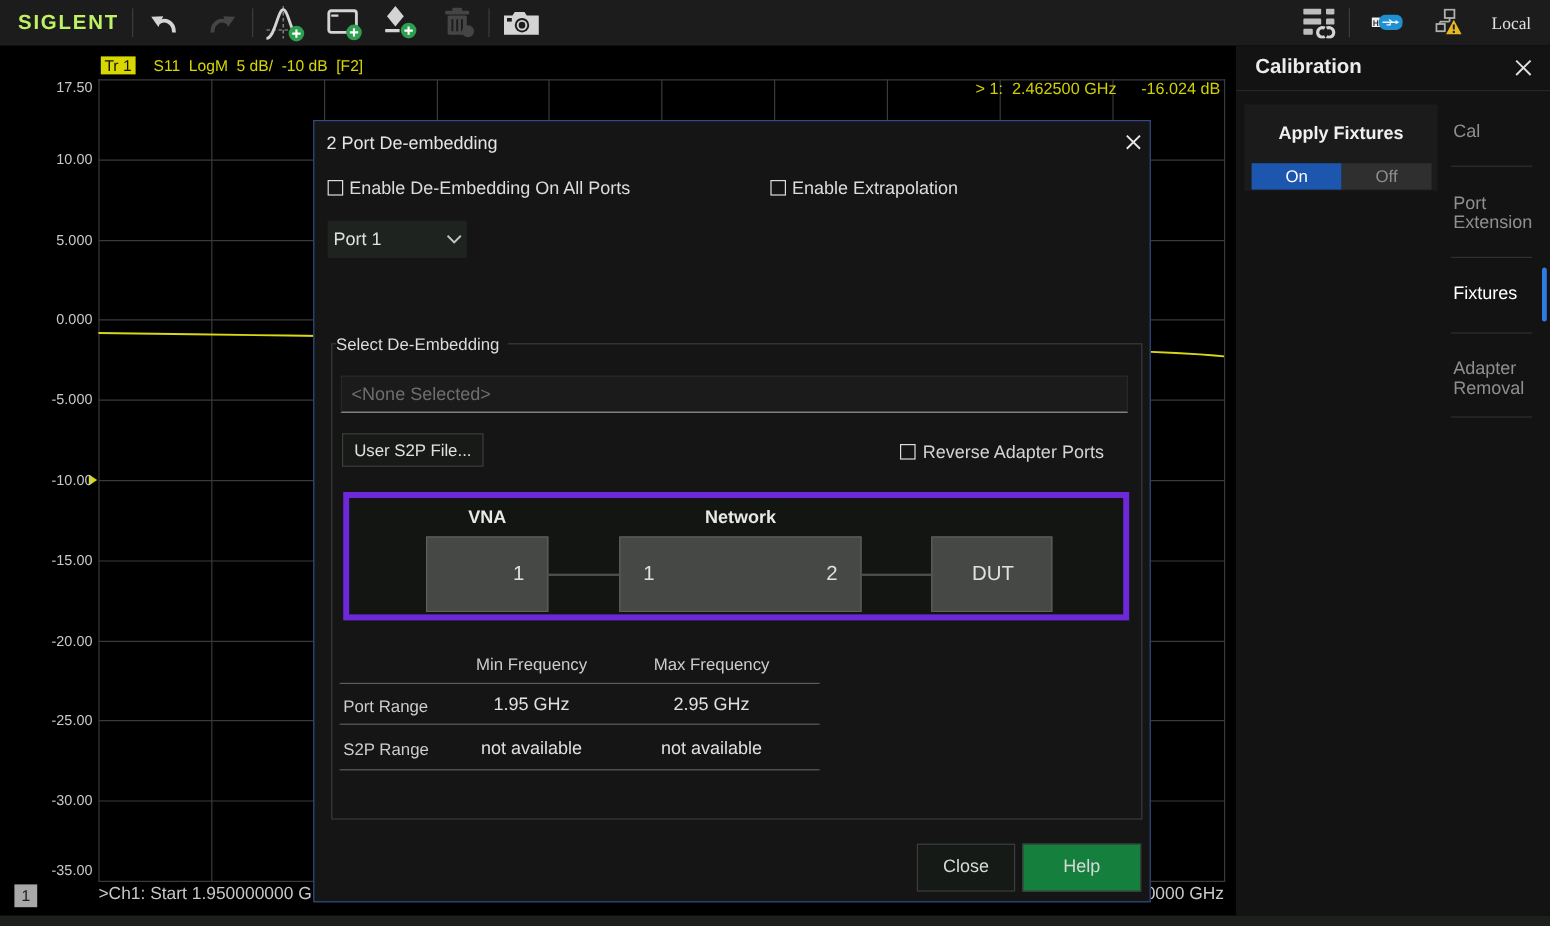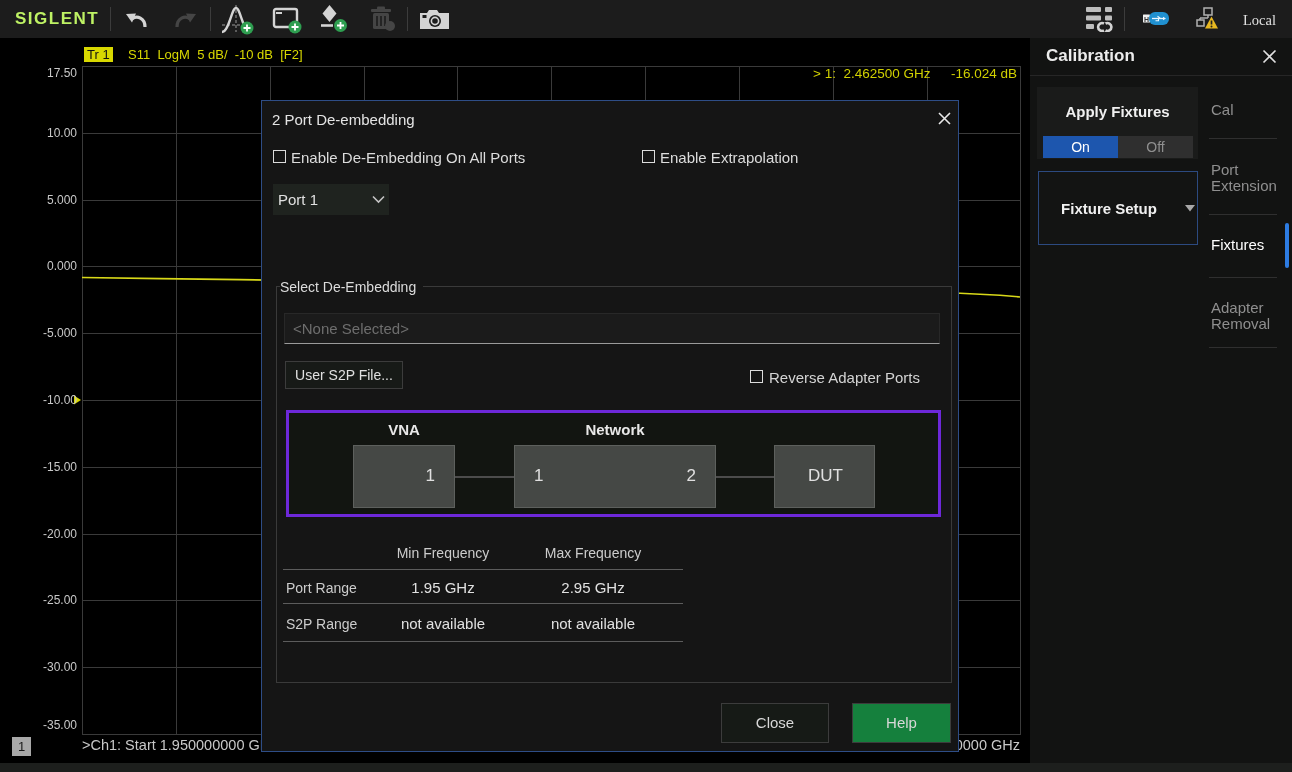--- a/index.html
+++ b/index.html
@@ -179,21 +179,21 @@
 
     <div class="abs" style="left:7px;top:26px;width:656px;height:31px;background:#1b1b1b;border:1px solid #282828;border-bottom:1px solid #9a9a9a;">
       <div class="abs" style="left:8px;top:6px;font-size:15px;color:#6e6e6e;">&lt;None Selected&gt;</div>
     </div>
 
     <div class="abs" style="left:8px;top:74px;width:118px;height:28px;background:#171a17;border:1px solid #3c3c3c;font-size:14px;color:#e0e0e0;text-align:center;line-height:26px;">User S2P File...</div>
 
     <div class="abs cb" style="left:473px;top:83px;"></div>
     <div class="abs" style="left:492px;top:82px;font-size:15px;color:#d4d4d4;">Reverse Adapter Ports</div>
 
-    <div class="abs" style="left:9px;top:123px;width:655px;height:107px;background:#121511;border:3px solid #6d28d9;">
+    <div class="abs" style="left:9px;top:123px;width:655px;height:107px;background:#121511;border:5px solid #6d28d9;">
       <div class="abs" style="left:64px;top:8px;width:102px;text-align:center;font-size:15px;font-weight:bold;color:#e8e8e8;">VNA</div>
       <div class="abs" style="left:225px;top:8px;width:202px;text-align:center;font-size:15px;font-weight:bold;color:#e8e8e8;">Network</div>
       <div class="abs" style="left:64px;top:32px;width:102px;height:63px;background:#454845;border:1px solid #5d605d;">
         <div class="abs" style="right:19px;top:20px;font-size:17px;color:#e0e0e0;">1</div>
       </div>
       <div class="abs" style="left:225px;top:32px;width:202px;height:63px;background:#454845;border:1px solid #5d605d;">
         <div class="abs" style="left:19px;top:20px;font-size:17px;color:#e0e0e0;">1</div>
         <div class="abs" style="right:19px;top:20px;font-size:17px;color:#e0e0e0;">2</div>
       </div>
       <div class="abs" style="left:485px;top:32px;width:101px;height:63px;background:#454845;border:1px solid #5d605d;">
@@ -209,43 +209,37 @@
   <div class="abs" style="left:21px;top:468px;width:400px;height:1px;background:#5c5c5c;"></div>
   <div class="abs" style="left:24px;top:479px;font-size:14px;color:#cccccc;">Port Range</div>
   <div class="abs" style="left:121px;top:478px;width:120px;text-align:center;font-size:15px;color:#e0e0e0;">1.95 GHz</div>
   <div class="abs" style="left:271px;top:478px;width:120px;text-align:center;font-size:15px;color:#e0e0e0;">2.95 GHz</div>
   <div class="abs" style="left:21px;top:502px;width:400px;height:1px;background:#5c5c5c;"></div>
   <div class="abs" style="left:24px;top:515px;font-size:14px;color:#cccccc;">S2P Range</div>
   <div class="abs" style="left:121px;top:514px;width:120px;text-align:center;font-size:15px;color:#e0e0e0;">not available</div>
   <div class="abs" style="left:271px;top:514px;width:120px;text-align:center;font-size:15px;color:#e0e0e0;">not available</div>
   <div class="abs" style="left:21px;top:540px;width:400px;height:1px;background:#5c5c5c;"></div>
 
-  <div class="abs" style="left:459px;top:602px;width:108px;height:40px;background:#161a16;border:1px solid #3c3c3c;font-size:15px;color:#d8d8d8;text-align:center;line-height:38px;">Close</div>
+  <div class="abs" style="left:502px;top:602px;width:82px;height:40px;background:#161a16;border:1px solid #3c3c3c;font-size:15px;color:#d8d8d8;text-align:center;line-height:38px;">Close</div>
   <div class="abs" style="left:590px;top:602px;width:99px;height:40px;background:#15803d;border:1px solid #3c3c3c;font-size:15px;color:#d8d8d8;text-align:center;line-height:38px;">Help</div>
 </div>
 
 <div class="abs" id="sidebar" style="left:1030px;top:38px;width:262px;height:725px;background:#121312;">
   <div class="abs" style="left:16px;top:8px;font-size:17px;font-weight:bold;color:#ececec;">Calibration</div>
   <svg class="abs" style="left:232px;top:11px;" width="15" height="15">
     <path d="M1.5 1.5 L13.5 13.5 M13.5 1.5 L1.5 13.5" stroke="#e0e0e0" stroke-width="1.6"></path>
   </svg>
   <div class="abs" style="left:0;top:37px;width:262px;height:1px;background:#262626;"></div>
 
   <div class="abs" style="left:7px;top:49px;width:161px;height:72px;background:#1a1b1a;">
     <div class="abs" style="left:0;top:16px;width:161px;text-align:center;font-size:15px;font-weight:bold;color:#f0f0f0;">Apply Fixtures</div>
     <div class="abs" style="left:6px;top:49px;width:75px;height:22px;background:#1d56ae;color:#fff;font-size:14px;text-align:center;line-height:22px;">On</div>
     <div class="abs" style="left:81px;top:49px;width:75px;height:22px;background:#2f2f2f;color:#8f8f8f;font-size:14px;text-align:center;line-height:22px;">Off</div>
   </div>
 
-  <div class="abs" style="left:8px;top:133px;width:160px;height:74px;background:#131413;border:1px solid #2c4a80;">
-    <div class="abs" style="left:0;top:28px;width:140px;text-align:center;font-size:15px;font-weight:bold;color:#f0f0f0;">Fixture Setup</div>
-    <svg class="abs" style="left:146px;top:33px;" width="10" height="7">
-      <path d="M0 0 L10 0 L5 6.5 Z" fill="#a8a8a8"></path>
-    </svg>
-  </div>
 
   <div class="abs" style="left:181px;top:63px;font-size:15px;color:#8f8f8f;">Cal</div>
   <div class="abs" style="left:179px;top:100px;width:68px;height:1px;background:#2f2f2f;"></div>
   <div class="abs" style="left:181px;top:124px;font-size:15px;color:#8f8f8f;line-height:16px;">Port<br>Extension</div>
   <div class="abs" style="left:179px;top:176px;width:68px;height:1px;background:#2f2f2f;"></div>
   <div class="abs" style="left:181px;top:198px;font-size:15px;color:#ffffff;">Fixtures</div>
   <div class="abs" style="left:179px;top:239px;width:68px;height:1px;background:#2f2f2f;"></div>
   <div class="abs" style="left:181px;top:262px;font-size:15px;color:#8f8f8f;line-height:16px;">Adapter<br>Removal</div>
   <div class="abs" style="left:179px;top:309px;width:68px;height:1px;background:#2f2f2f;"></div>
   <div class="abs" style="left:255px;top:185px;width:4px;height:45px;background:#2d7ce2;border-radius:2px;"></div>

